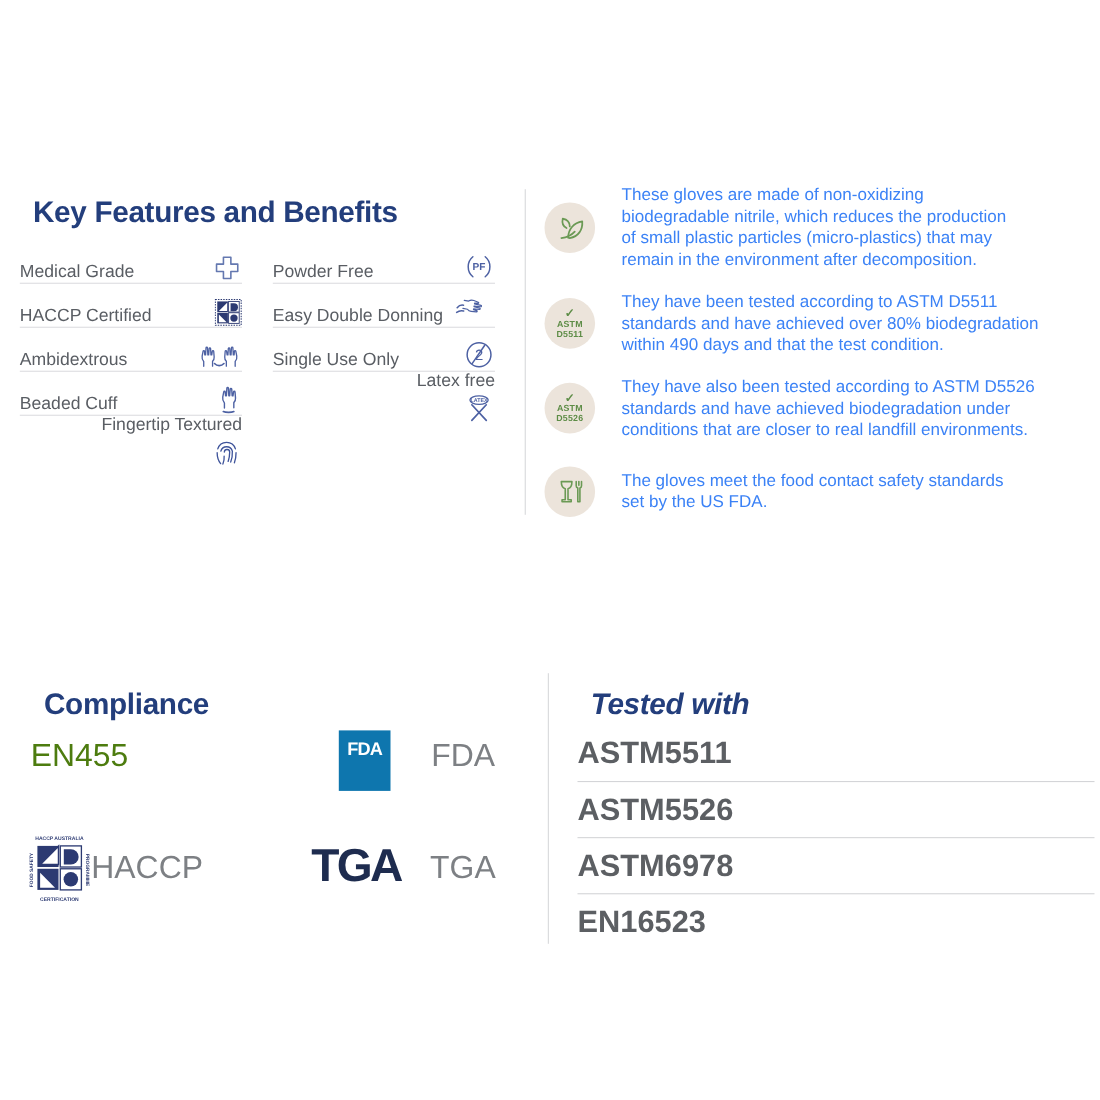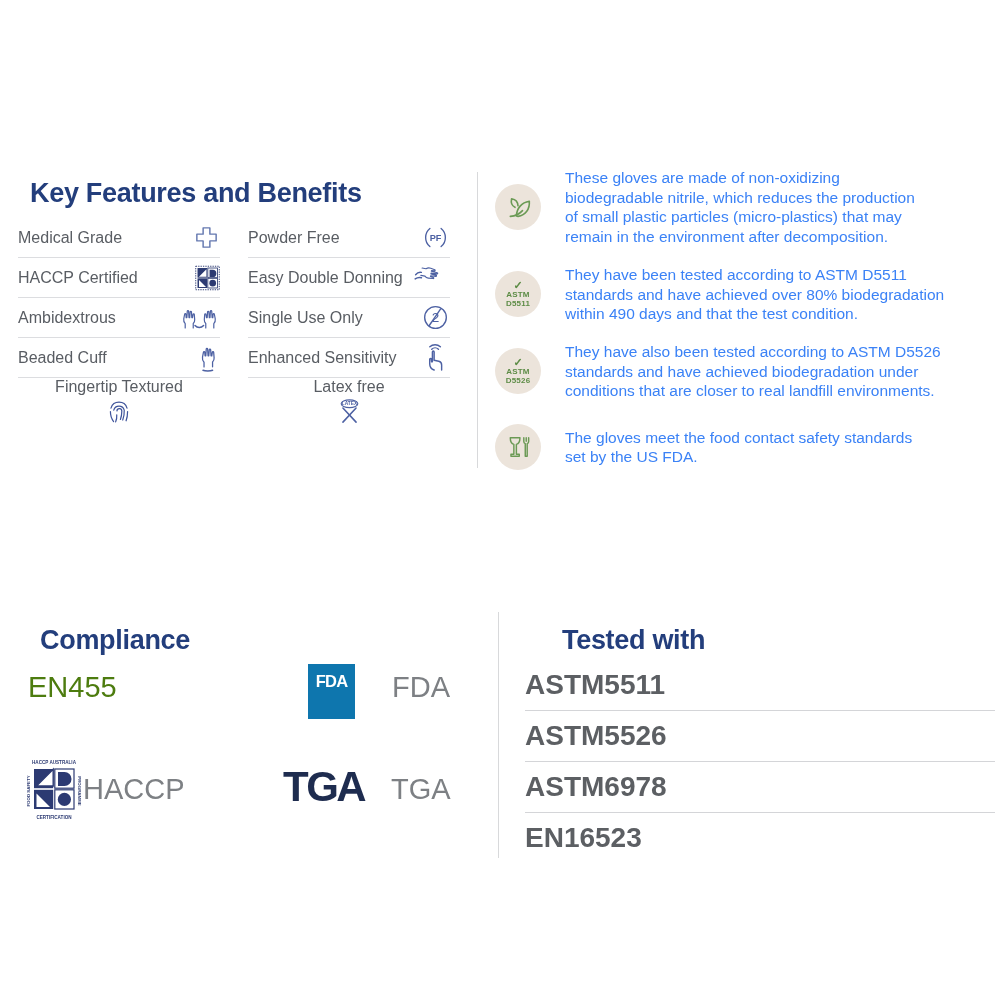--- a/index.html
+++ b/index.html
@@ -4,21 +4,21 @@
 <style>
   html,body{margin:0;padding:0;background:#ffffff;}
   body{width:1000px;height:1000px;position:relative;font-family:"Liberation Sans",sans-serif;overflow:hidden;}
   .abs{position:absolute;}
   h2{margin:12px;font-size:27px;font-weight:700;color:#233E7C;letter-spacing:-0.3px;}
 
   
   #kf-heading{left:18px;top:166px;}
   .feature-grid{left:18px;top:218px;width:432px;display:flex;gap:28px;}
   .feature-col{width:202px;}
-  .feature-row{height:39px;display:flex;align-items:center;justify-content:space-between;border-bottom:1px solid #DCDDE0;}
+  .feature-row{height:39px;display:flex;align-items:flex-end;justify-content:space-between;border-bottom:1px solid #DCDDE0;}
   .feature-col .feature-row:last-child{border-bottom:none;flex-direction:column;}
   .feature-label{font-size:16px;color:#595D63;white-space:nowrap;}
   .feature-icon{flex:none;display:flex;justify-content:flex-end;align-items:center;}
 
   
   .v-divider{width:1px;background:#D8D9DB;}
   #top-divider{left:477px;top:172px;height:296px;}
   #bottom-divider{left:498px;top:612px;height:246px;}
   .benefit{position:absolute;left:495px;width:478px;display:flex;gap:24px;align-items:center;}
   .badge{width:46px;height:46px;border-radius:50%;background:#ECE4DB;flex:none;display:flex;flex-direction:column;align-items:center;justify-content:center;}
@@ -33,21 +33,21 @@
   #fda-logo{left:308px;top:664px;width:47px;height:55px;background:#0E76AE;display:flex;justify-content:center;}
   #fda-logo span{color:#ffffff;font-weight:700;font-size:16.5px;letter-spacing:-0.8px;margin-top:8px;}
   .logo-label{font-size:29px;color:#7D8084;font-weight:400;}
   #fda-label{left:392px;top:671px;}
   #haccp-logo{left:25px;top:758px;}
   #haccp-label{left:83px;top:773px;}
   #tga-logo{left:283px;top:763px;font-size:42px;font-weight:800;color:#1E2C4F;letter-spacing:-2.5px;}
   #tga-label{left:391px;top:773px;}
 
   
-  #tested-heading{left:550px;top:613px;}
+  #tested-heading{left:525px;top:613px;font-style:italic;}
   .tested-list{left:525px;top:660px;width:470px;font-weight:bold;}
   .tested-item{height:50px;display:flex;align-items:center;font-size:28px;color:#5C5F63;border-bottom:1px solid #D4D5D8;}
   .tested-list .tested-item:last-child{border-bottom:none;}
 
   svg{display:block;}
 </style>
 </head>
 <body>
 
 <svg width="0" height="0" style="position:absolute" aria-hidden="true">
@@ -161,32 +161,20 @@
       <span class="feature-label">Single Use Only</span>
       <span class="feature-icon">
         <svg width="29" height="29" viewBox="0 0 30 30">
           <circle cx="15" cy="15" r="11.2" fill="none" stroke="#4D61A3" stroke-width="1.4"></circle>
           <text x="15" y="19.8" text-anchor="middle" font-size="14" fill="#4D61A3" font-family="Liberation Sans, sans-serif">2</text>
           <line x1="20.5" y1="5.8" x2="8.2" y2="23.8" stroke="#4D61A3" stroke-width="1.4"></line>
         </svg>
       </span>
     </div>
 
-    <div class="feature-row">
-      <span class="feature-label">Enhanced Sensitivity</span>
-      <span class="feature-icon">
-        <svg width="25" height="29" viewBox="0 0 26 30">
-          <g stroke="#4D61A3" stroke-width="1.5" fill="none" stroke-linecap="round" stroke-linejoin="round">
-            <path d="M9.5 28c-2.8-1-4.6-3.4-4.6-6.6v-4.6c0-1.1 1.6-1.1 1.7 0l.3 2.7h.8V9.2c0-1.25 1.8-1.25 1.8 0v8.6l4.8 1.1c1.9.45 3 1.9 3 3.9V28"></path>
-            <path d="M7 6.4a5 5 0 0 1 7 0"></path>
-            <path d="M5 3.9a8 8 0 0 1 11 0"></path>
-          </g>
-        </svg>
-      </span>
-    </div>
 
     <div class="feature-row">
       <span class="feature-label">Latex free</span>
       <span class="feature-icon">
         <svg width="29" height="29" viewBox="0 0 30 30">
           <ellipse cx="15" cy="8" rx="8.6" ry="4" fill="none" stroke="#4D61A3" stroke-width="1.2"></ellipse>
           <text x="15" y="9.8" text-anchor="middle" font-size="5" font-weight="bold" fill="#4D61A3" font-family="Liberation Sans, sans-serif">LATEX</text>
           <g stroke="#4D61A3" stroke-width="1.6" stroke-linecap="round">
             <line x1="8.2" y1="12.4" x2="21.8" y2="27"></line>
             <line x1="21.8" y1="12.4" x2="8.2" y2="27"></line>

